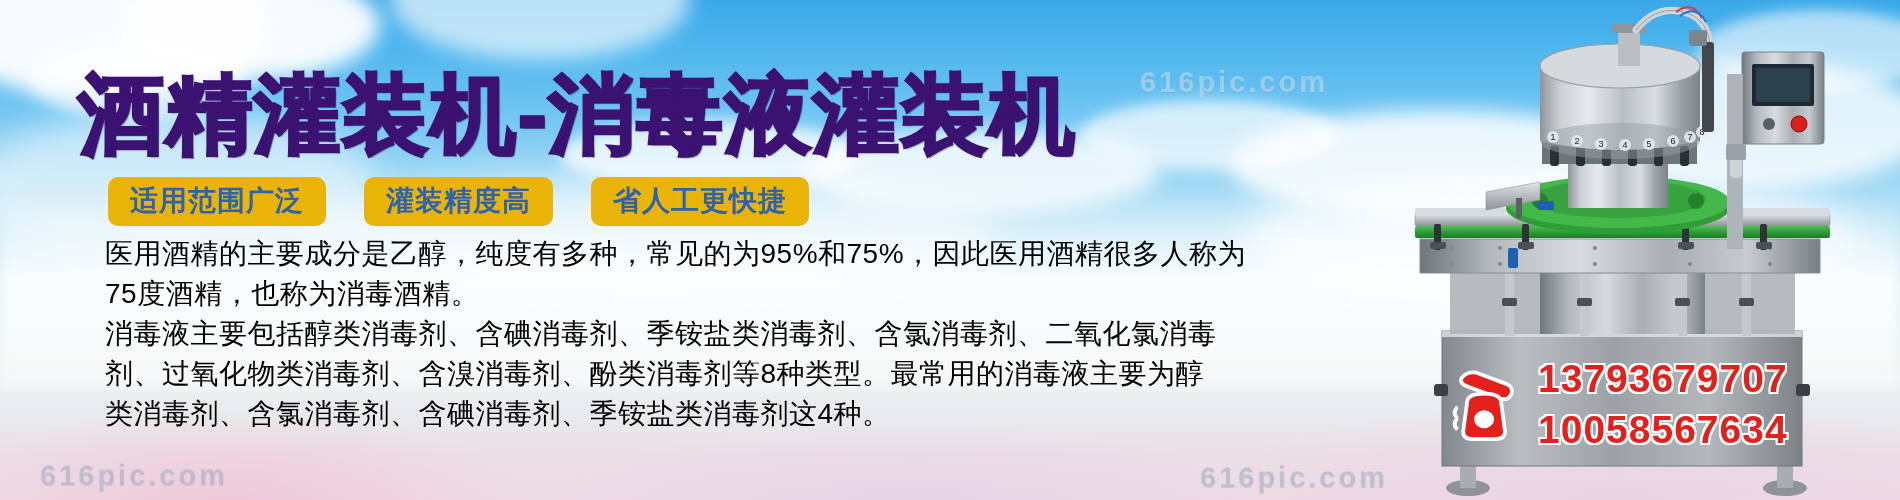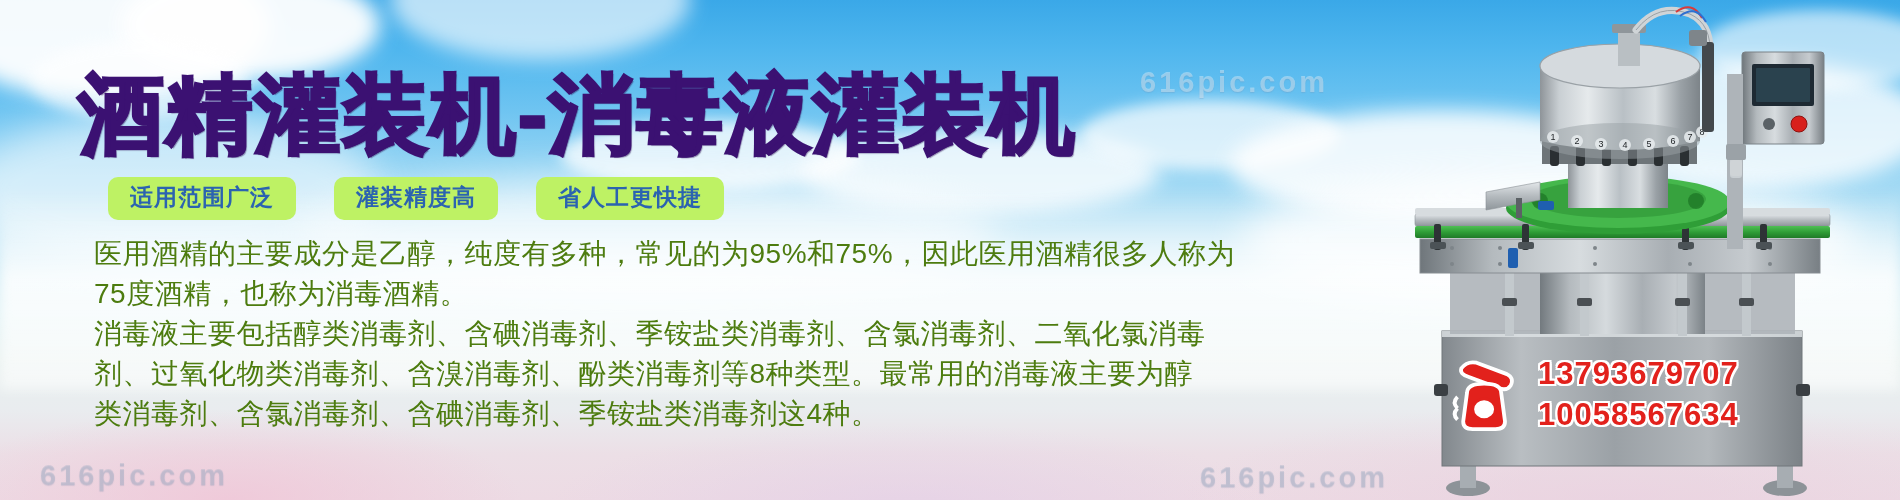--- a/index.html
+++ b/index.html
@@ -71,58 +71,59 @@
 
   
   .badges {
     position:absolute;
     left:108px; top:177px;
     display:flex;
     align-items:center;
     gap:38px;
   }
   .badge {
-    background:#bef264;
+    background:#eab308;
     color:#2b63b0;
-    font-size:23px;
+    font-size:28px;
     font-weight:bold;
     letter-spacing:1px;
     padding:6px 22px 8px;
     border-radius:10px;
     white-space:nowrap;
     line-height:1.25;
   }
 
   
   .copy {
     position:absolute;
     left:94px; top:234px;
     width:1270px;
   }
   .copy p {
     font-size:28px;
     line-height:40px;
-    color:#4d7c0f;
+    color:#000000;
     letter-spacing:.5px;
     white-space:nowrap;
+    margin-left:11px;
   }
 
   
   .phone-block {
     position:absolute;
     left:1448px; top:355px;
     display:flex;
     align-items:center;
     gap:14px;
     z-index:6;
   }
   .phone-icon { width:76px; height:80px; flex:none; }
   .phone-nums { display:flex; flex-direction:column; gap:2px; }
   .phone-nums div {
-    font-size:31px;
+    font-size:39px;
     font-weight:bold;
     color:#e2211c;
     letter-spacing:1px;
     line-height:1.25;
     text-shadow:
       -2px -2px 0 #fff,  2px -2px 0 #fff,
       -2px  2px 0 #fff,  2px  2px 0 #fff,
        0   -2px 0 #fff,  0    2px 0 #fff,
       -2px  0   0 #fff,  2px  0   0 #fff;
   }

